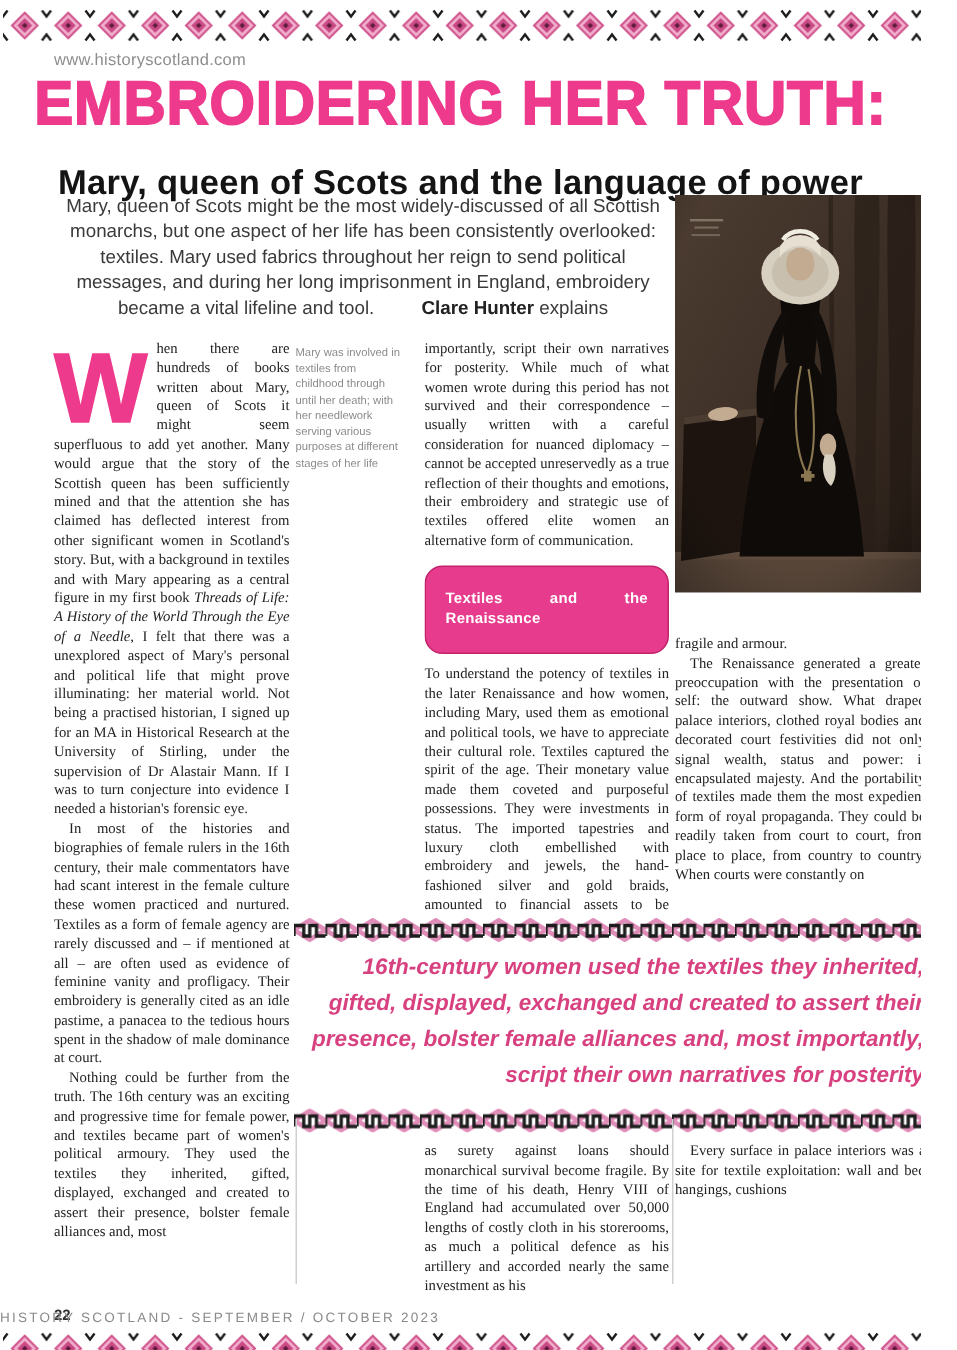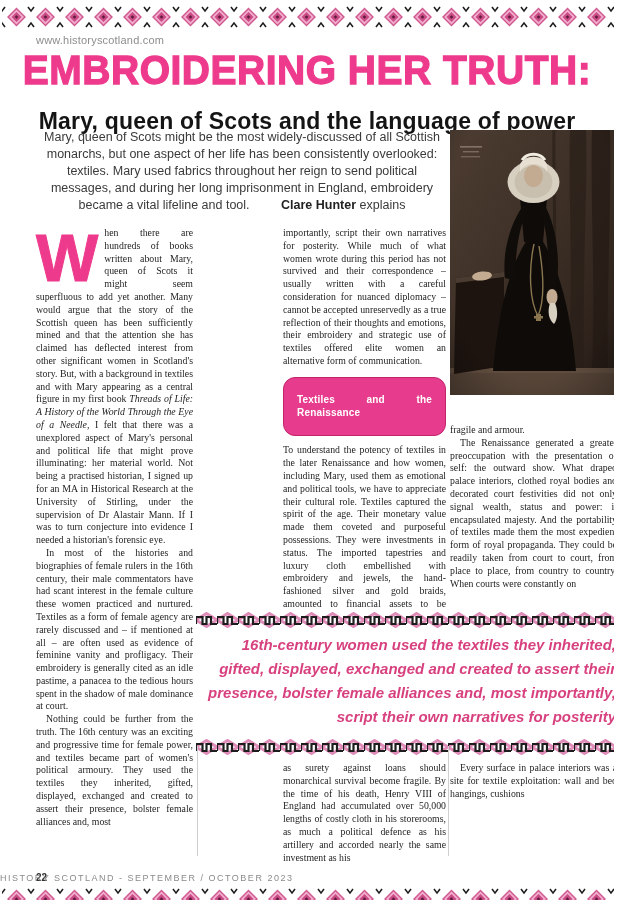--- a/index.html
+++ b/index.html
@@ -129,20 +129,21 @@
     <rect x="11" y="26" width="19" height="1.4" fill="#9a8d7c" opacity=".5"></rect>
     <rect width="167" height="265" fill="url(#vig)"></rect>
   </svg>
 
   <div id="col-left" class="col">
     <p><span id="dropcap">W</span><span>hen there are hundreds of books written about Mary, queen of Scots it might seem superfluous to add yet another. Many would argue that the story of the Scottish queen has been sufficiently mined and that the attention she has claimed has deflected interest from other significant women in Scotland's story. But, with a background in textiles and with Mary appearing as a central figure in my first book </span><i class="book">Threads of Life: A History of the World Through the Eye of a Needle</i><span>, I felt that there was a unexplored aspect of Mary's personal and political life that might prove illuminating: her material world. Not being a practised historian, I signed up for an MA in Historical Research at the University of Stirling, under the supervision of Dr Alastair Mann. If I was to turn conjecture into evidence I needed a historian's forensic eye.</span></p>
     <p class="indent">In most of the histories and biographies of female rulers in the 16th century, their male commentators have had scant interest in the female culture these women practiced and nurtured. Textiles as a form of female agency are rarely discussed and – if mentioned at all – are often used as evidence of feminine vanity and profligacy. Their embroidery is generally cited as an idle pastime, a panacea to the tedious hours spent in the shadow of male dominance at court.</p>
     <p class="indent">Nothing could be further from the truth. The 16th century was an exciting and progressive time for female power, and textiles became part of women's political armoury. They used the textiles they inherited, gifted, displayed, exchanged and created to assert their presence, bolster female alliances and, most</p>
   </div>
 
+  <div id="photo-caption">Mary was involved in textiles from childhood through until her death; with her needlework serving various purposes at different stages of her life</div>
 
   <div id="col-mid" class="col">
     <p>importantly, script their own narratives for posterity. While much of what women wrote during this period has not survived and their correspondence – usually written with a careful consideration for nuanced diplomacy – cannot be accepted unreservedly as a true reflection of their thoughts and emotions, their embroidery and strategic use of textiles offered elite women an alternative form of communication.</p>
     <span id="section-badge">Textiles and the Renaissance</span>
     <p>To understand the potency of textiles in the later Renaissance and how women, including Mary, used them as emotional and political tools, we have to appreciate their cultural role. Textiles captured the spirit of the age. Their monetary value made them coveted and purposeful possessions. They were investments in status. The imported tapestries and luxury cloth embellished with embroidery and jewels, the hand-fashioned silver and gold braids, amounted to financial assets to be displayed as boasts to prosperity or hoarded</p>
   </div>
 
   <div id="col-right" class="col">
     <p>fragile and armour.</p>
     <p class="indent">The Renaissance generated a greater preoccupation with the presentation of self: the outward show. What draped palace interiors, clothed royal bodies and decorated court festivities did not only signal wealth, status and power: it encapsulated majesty. And the portability of textiles made them the most expedient form of royal propaganda. They could be readily taken from court to court, from place to place, from country to country. When courts were constantly on</p>

